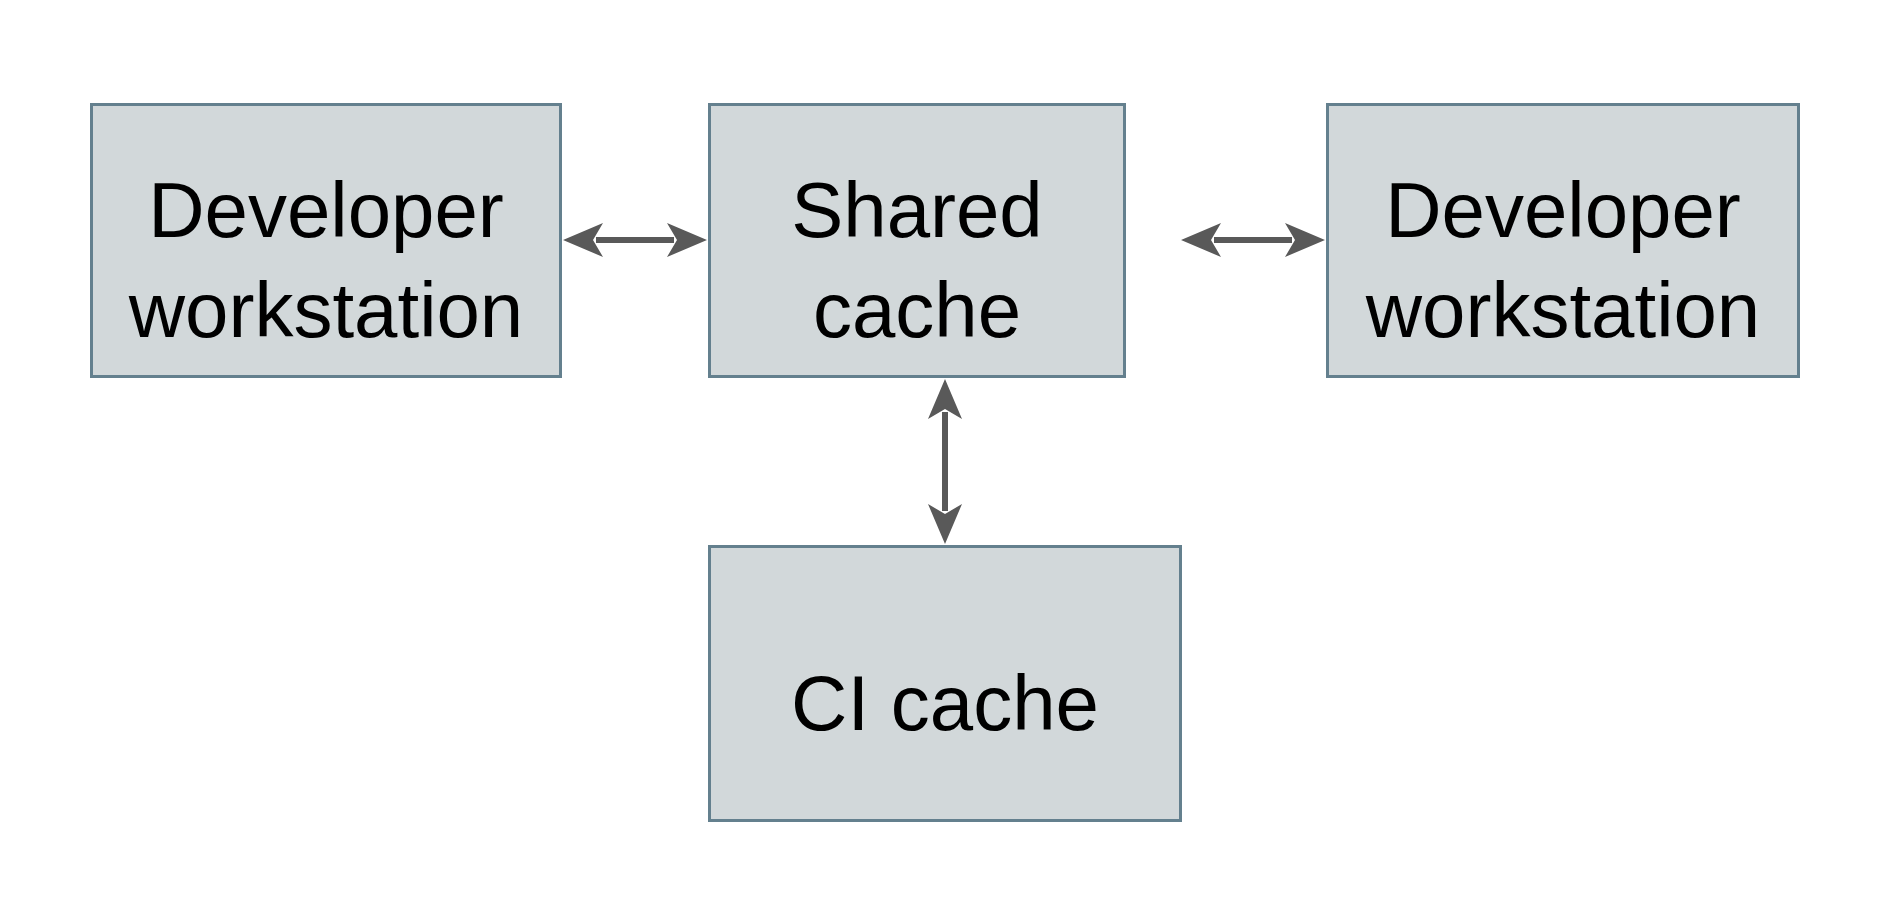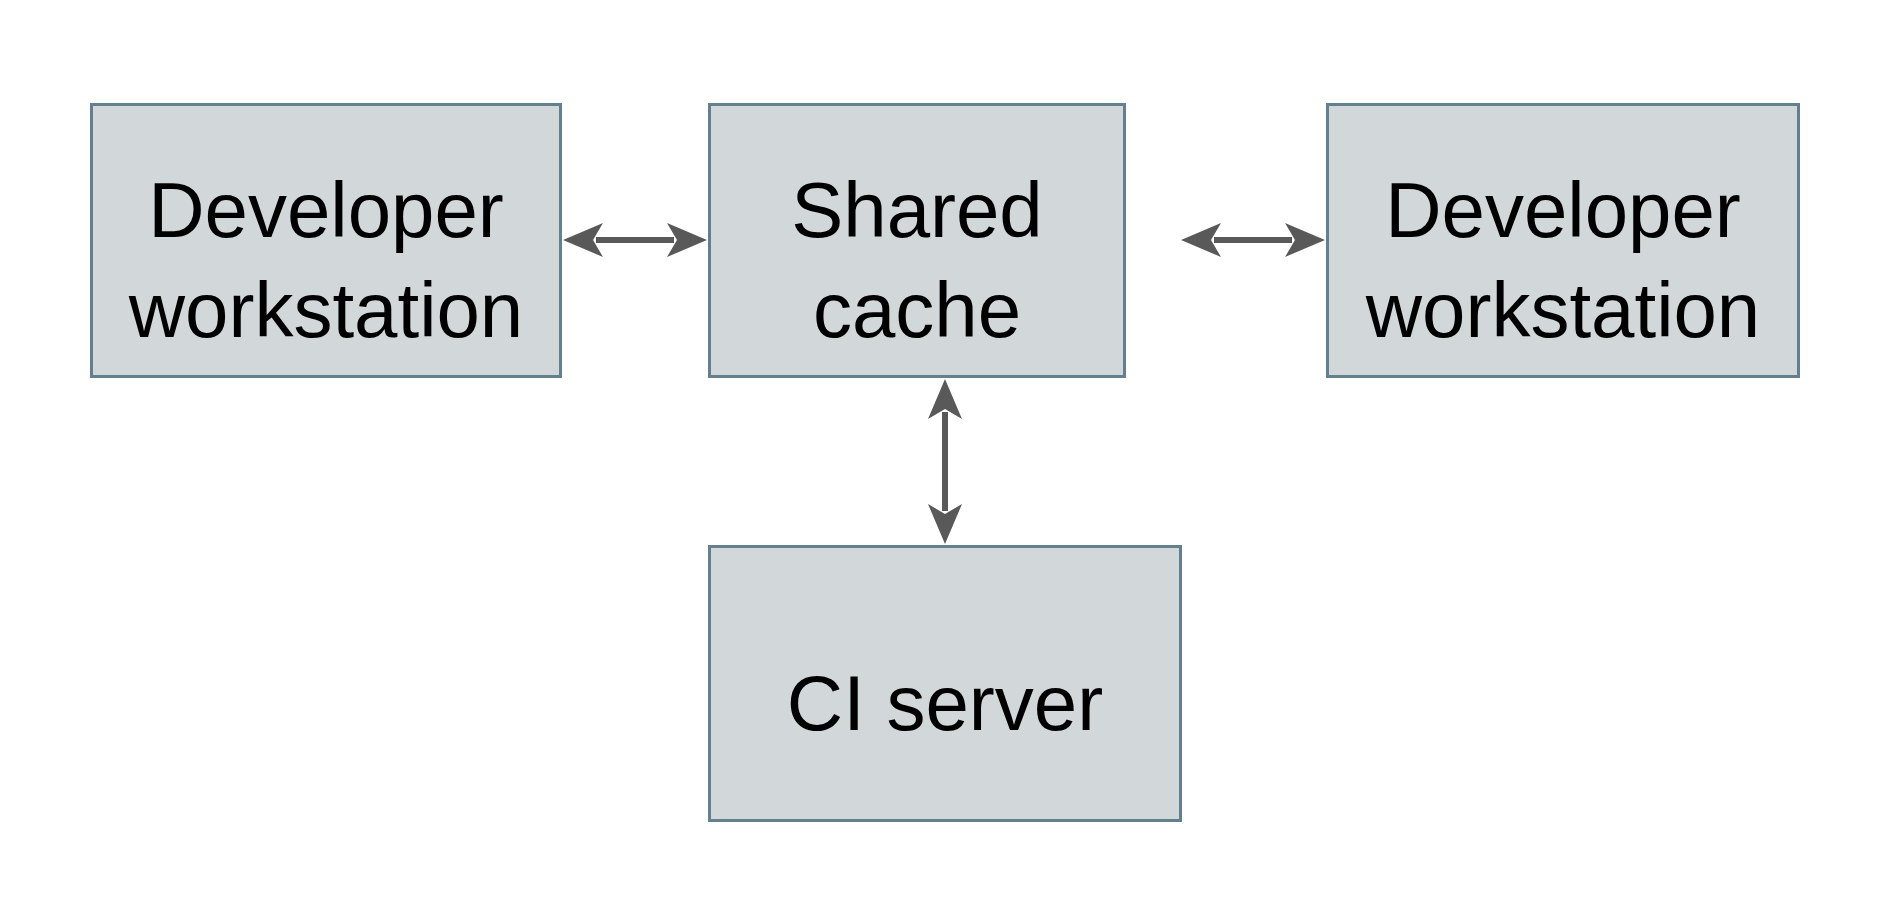--- a/index.html
+++ b/index.html
@@ -63,21 +63,21 @@
     <span class="node-label">Shared
 cache</span>
   </div>
 
   <div class="node node-dev-right">
     <span class="node-label">Developer
 workstation</span>
   </div>
 
   <div class="node node-ci">
-    <span class="node-label">CI server</span>
+    <span class="node-label">CI cache</span>
   </div>
 
   <svg class="arrow arrow-h1" width="146" height="40" viewBox="0 0 146 40" aria-hidden="true">
     <line x1="34" y1="20" x2="112" y2="20"></line>
     <path d="M1,20 L41,3 L31,20 L41,37 Z"></path>
     <path d="M145,20 L105,3 L115,20 L105,37 Z"></path>
   </svg>
 
   <svg class="arrow arrow-h2" width="146" height="40" viewBox="0 0 146 40" aria-hidden="true">
     <line x1="34" y1="20" x2="112" y2="20"></line>

